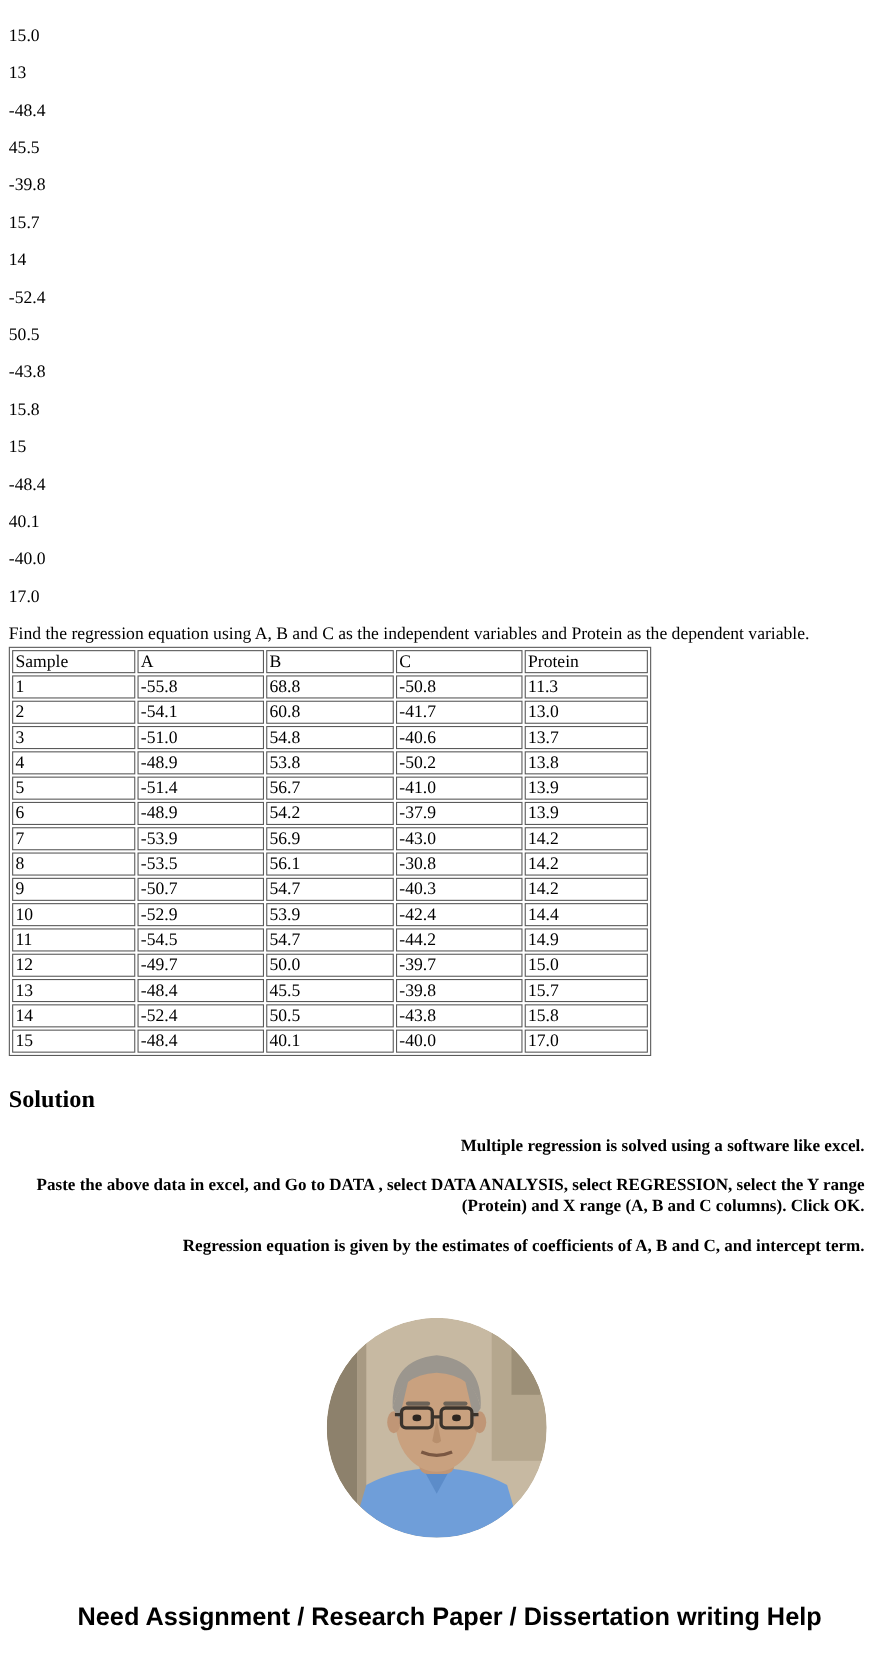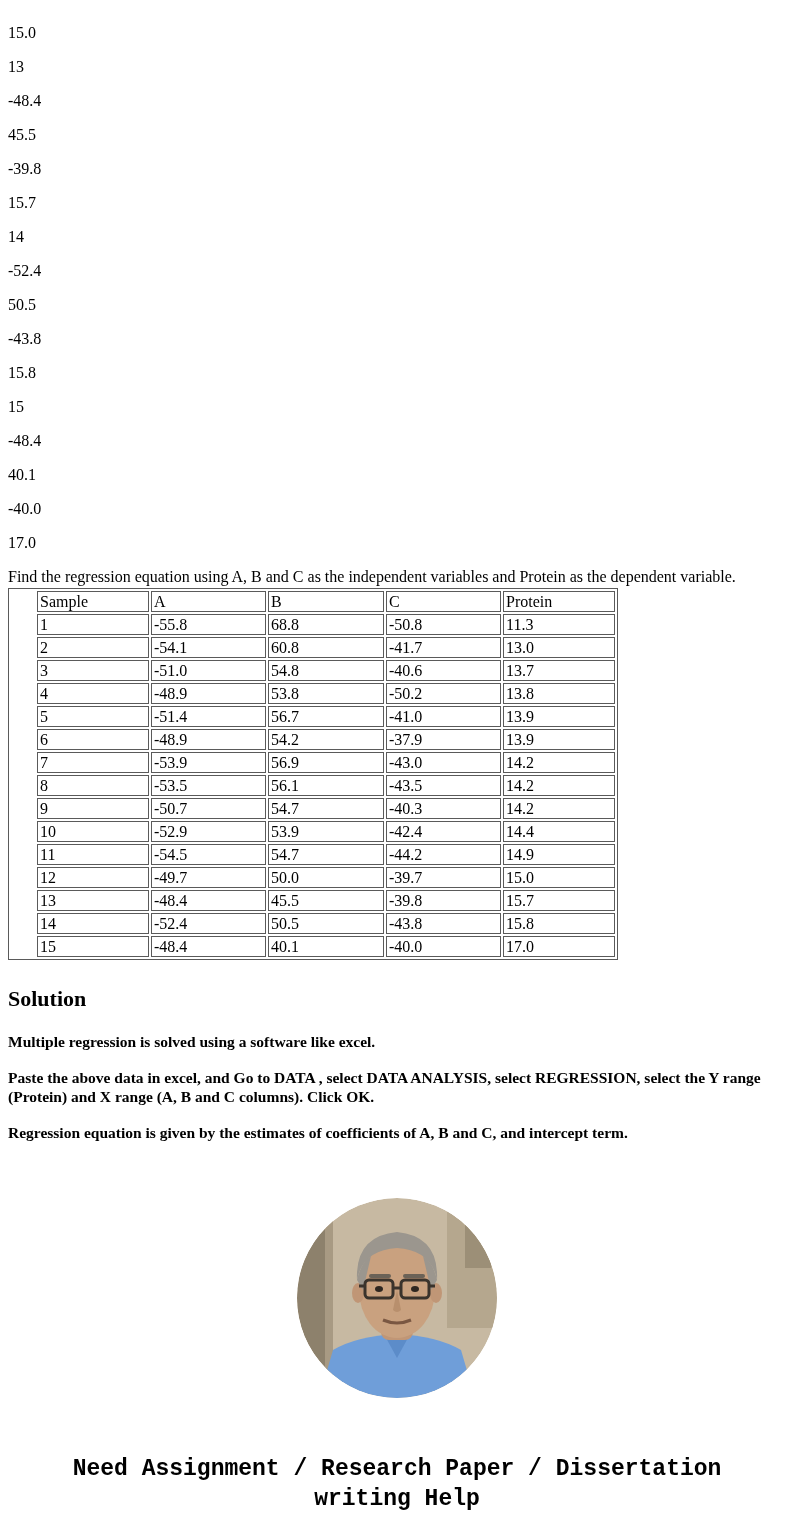--- a/index.html
+++ b/index.html
@@ -24,21 +24,20 @@
   .question {
     font-size: 16px;
     margin: 16px 0 2px 0;
   }
   
   table.data-table {
     border-collapse: separate;
     border-spacing: 2px;
     border: 1px solid #5a5a5a;
     margin: 0 0 16px 0;
-    padding-left: 26px;
   }
   table.data-table th, table.data-table td {
     border: 1px solid #5a5a5a;
     font-size: 16px;
     font-weight: normal;
     text-align: left;
     padding: 0 2px;
     height: 20px;
     line-height: 19px;
     white-space: nowrap;
@@ -53,33 +52,34 @@
     font-size: 22px;
     font-weight: bold;
     margin: 26px 0 20px 0;
   }
   .solution-para {
     font-size: 15.5px;
     font-weight: bold;
     line-height: 19px;
     margin: 17px 0;
     max-width: 786px;
+    text-align: right;
   }
 
   .avatar-wrap {
     margin: 56px auto 0 auto;
     width: 200px;
     height: 200px;
   }
   .avatar-wrap svg { display: block; border-radius: 50%; }
 
   .footer-block {
     margin-top: 56px;
-    text-align: center;
-    font-family: Liberation Mono, monospace;
+    text-align: right;
+    font-family: Liberation Sans, sans-serif;
     font-weight: bold;
   }
   .footer-help {
     font-size: 23px;
     line-height: 30px;
     max-width: 700px;
     margin: 0 auto;
   }
 </style>
 </head>
@@ -165,21 +165,21 @@
           <td>7</td>
           <td>-53.9</td>
           <td>56.9</td>
           <td>-43.0</td>
           <td>14.2</td>
         </tr>
         <tr>
           <td>8</td>
           <td>-53.5</td>
           <td>56.1</td>
-          <td>-43.5</td>
+          <td>-30.8</td>
           <td>14.2</td>
         </tr>
         <tr>
           <td>9</td>
           <td>-50.7</td>
           <td>54.7</td>
           <td>-40.3</td>
           <td>14.2</td>
         </tr>
         <tr>

